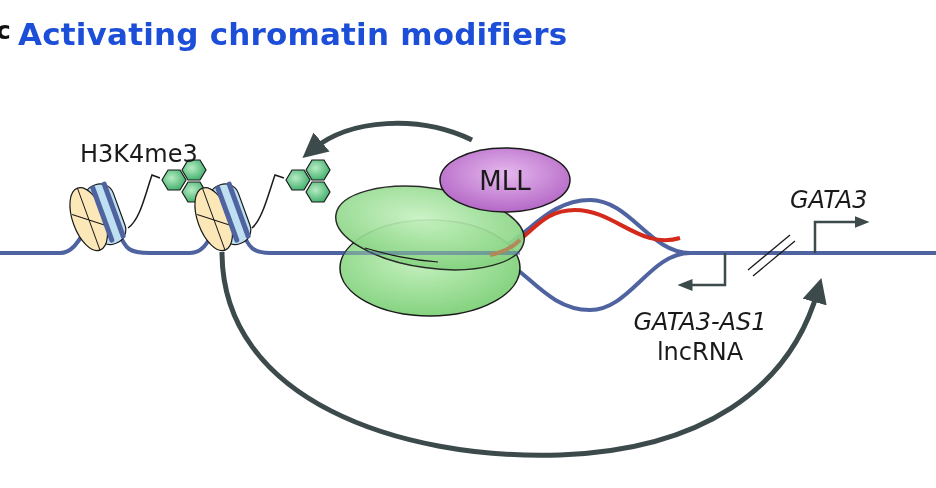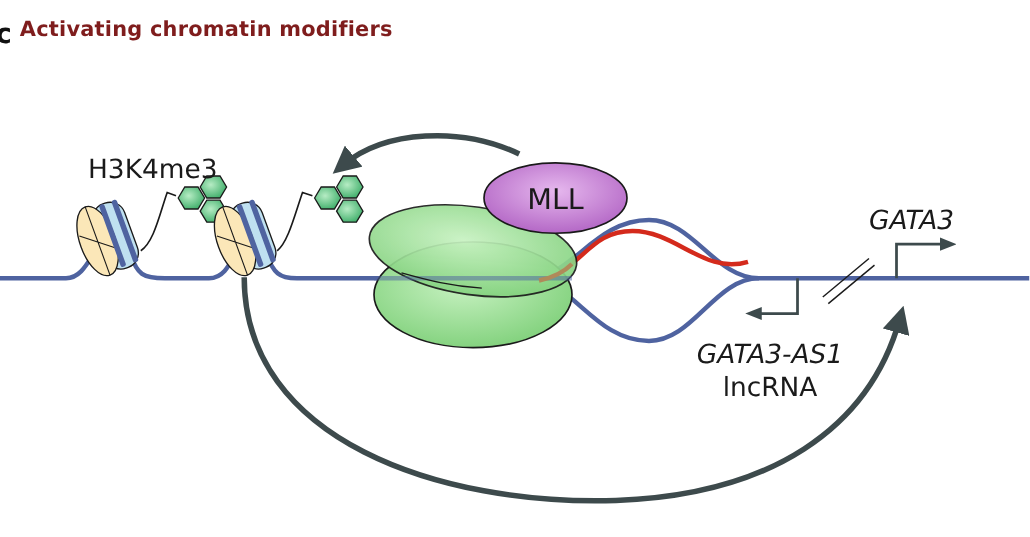--- a/index.html
+++ b/index.html
@@ -1,19 +1,19 @@
 <!DOCTYPE html>
 <html><head>
 <meta charset="utf-8">
 <style>
   html, body { margin: 0; padding: 0; background: #ffffff; }
   body { width: 936px; height: 488px; position: relative; overflow: hidden;
          font-family: "DejaVu Sans", "Liberation Sans", sans-serif; }
-  .panel-title { position: absolute; left: 18px; top: 16px; font-size: 19px; font-weight: bold;
-                 color: #7f1d1d; letter-spacing: 0.2px; white-space: nowrap; }
+  .panel-title { position: absolute; left: 18px; top: 16px; font-size: 31px; font-weight: bold;
+                 color: #1d4ed8; letter-spacing: 0.2px; white-space: nowrap; }
   .panel-letter { position: absolute; left: -4px; top: 16px; font-size: 25px; font-weight: bold; color: #111; }
   svg { position: absolute; left: 0; top: 0; }
   .lbl { font-family: "DejaVu Sans", "Liberation Sans", sans-serif; fill: #1a1a1a; }
   .ital { font-style: italic; }
 </style>
 </head>
 <body>
 
 <div class="panel-letter">c</div>
 <div class="panel-title">Activating chromatin modifiers</div>

